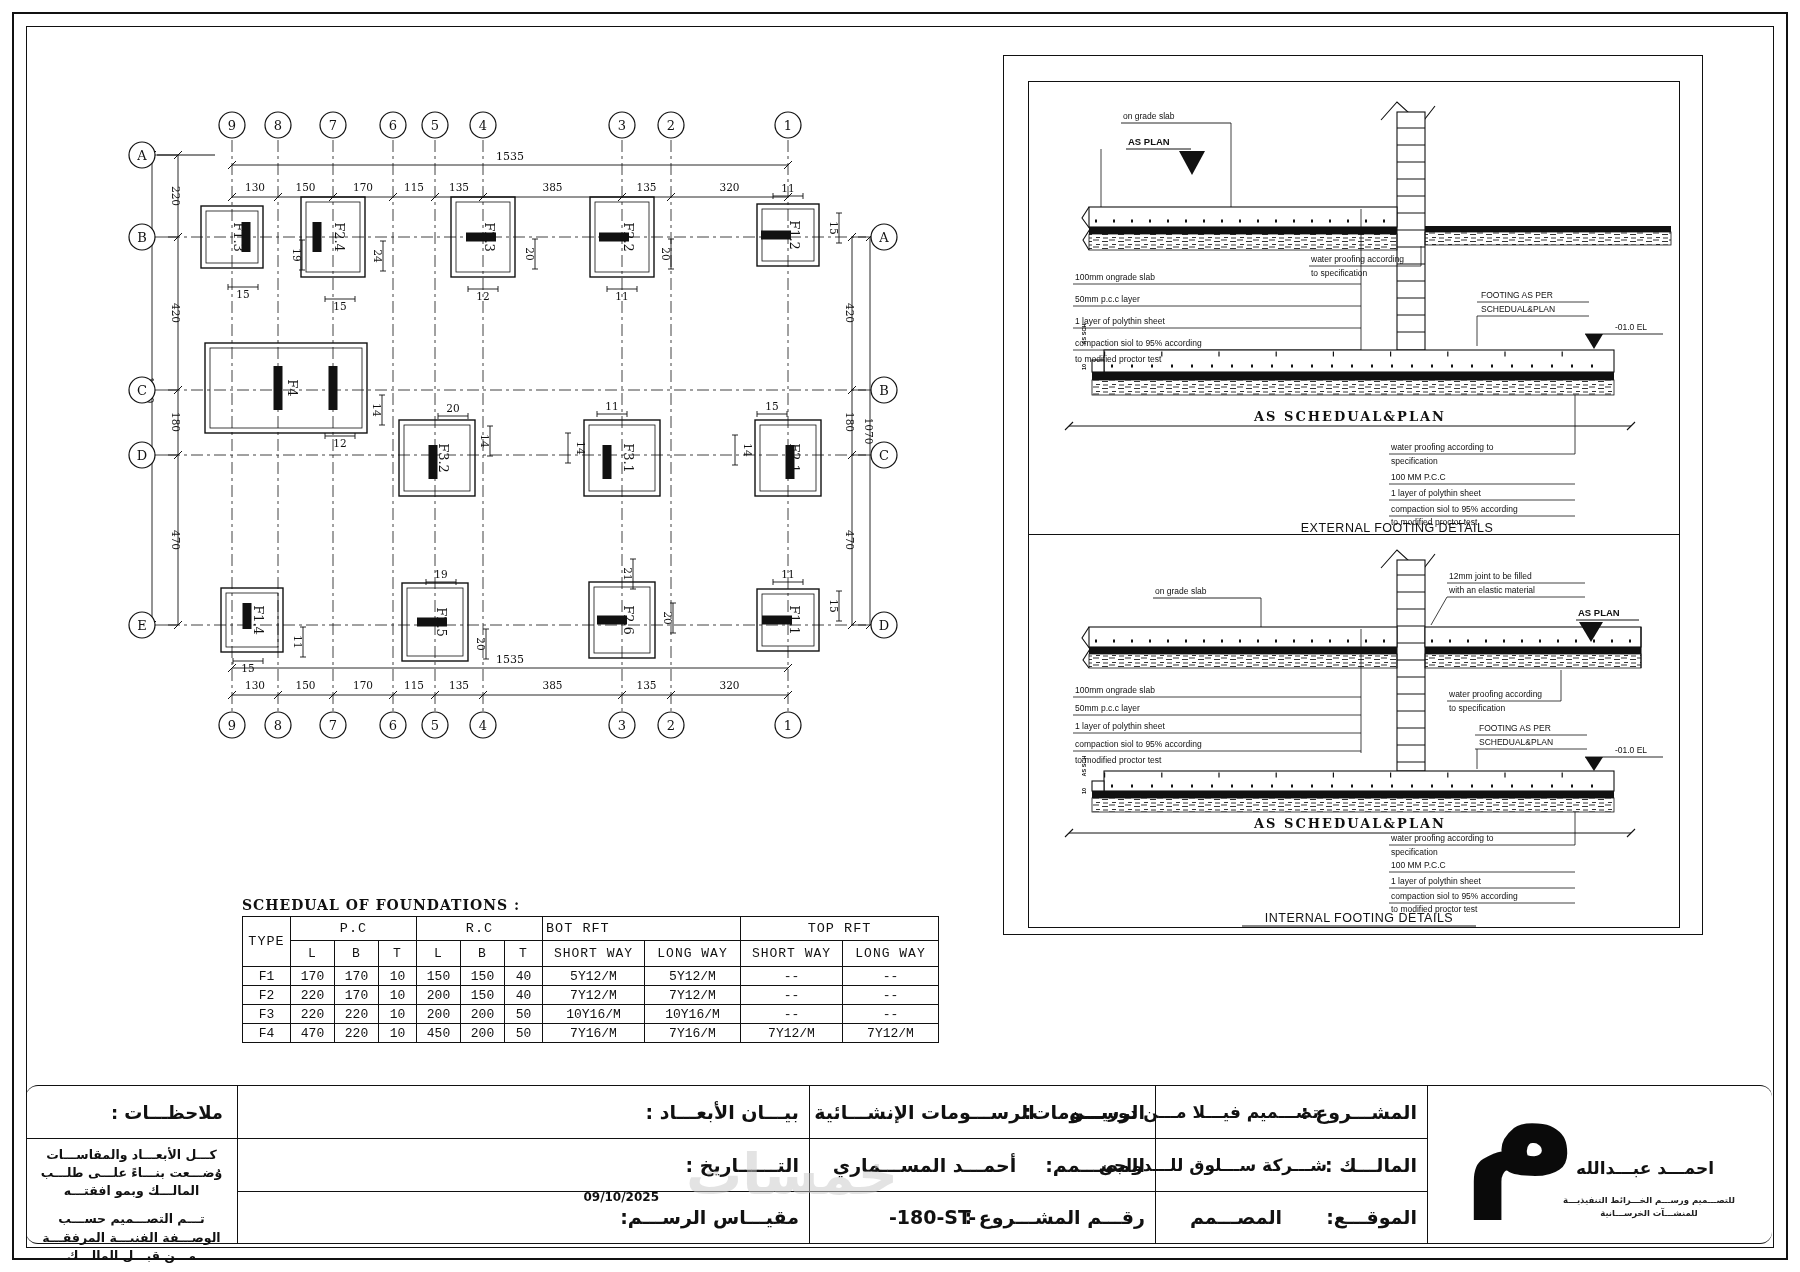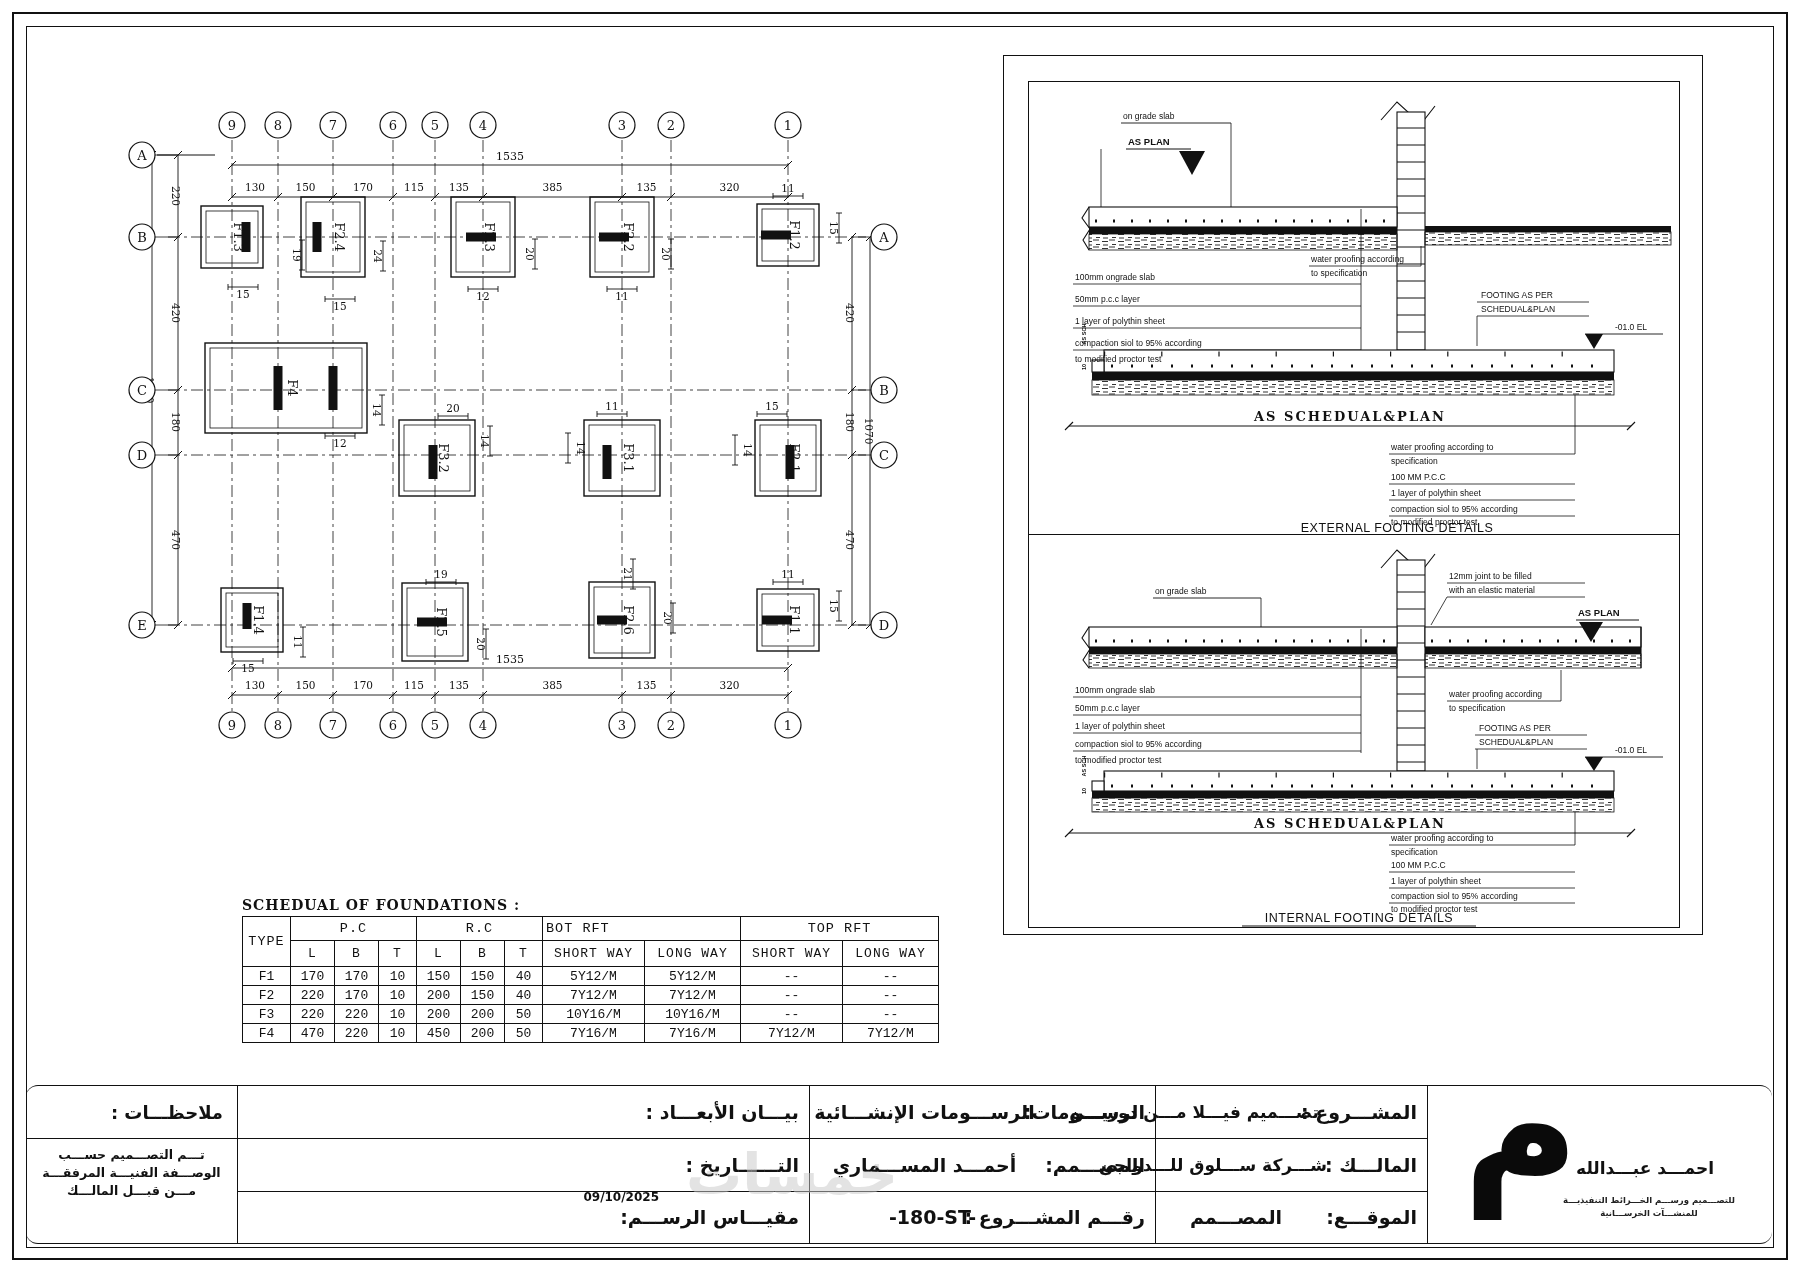--- a/index.html
+++ b/index.html
@@ -690,20 +690,21 @@
   <div class="tb-vline" style="left:211px"></div>
   <div class="tb-vline" style="left:783px"></div>
   <div class="tb-vline" style="left:1129px"></div>
   <div class="tb-vline" style="left:1401px"></div>
 
   <div class="tb-sec ar" style="left:0;width:211px">
     <div class="notes-head" style="border-bottom:1.2px solid #111">
       <div class="t">ملاحظـــات :</div>
     </div>
     <div class="notes-body">
+      <p>كـــل الأبعـــاد والمقاســـات وُضـــعت بنـــاءً علـــى طلـــب المالـــك وبمو افقتـــه</p>
       <p>تـــم التصـــميم حســـب الوصـــفة الفنيـــة المرفقـــة مـــن قبـــل المالـــك</p>
     </div>
   </div>
 
   <div class="tb-sec ar" style="left:211px;width:572px">
     <div class="tb-hline" style="top:52px"></div>
     <div class="tb-hline" style="top:105px"></div>
     <div class="tb-row" style="top:0">
       <span class="tb-label">بيـــان الأبعـــاد :</span>
     </div>

